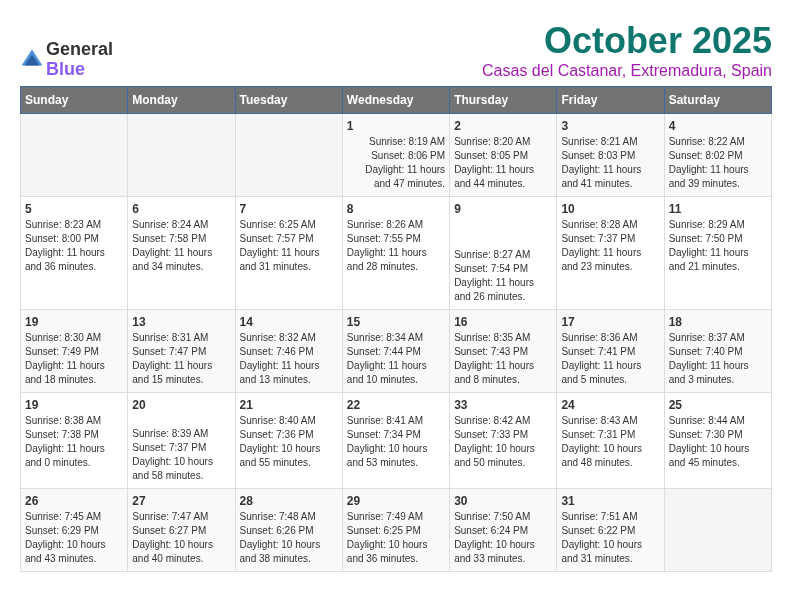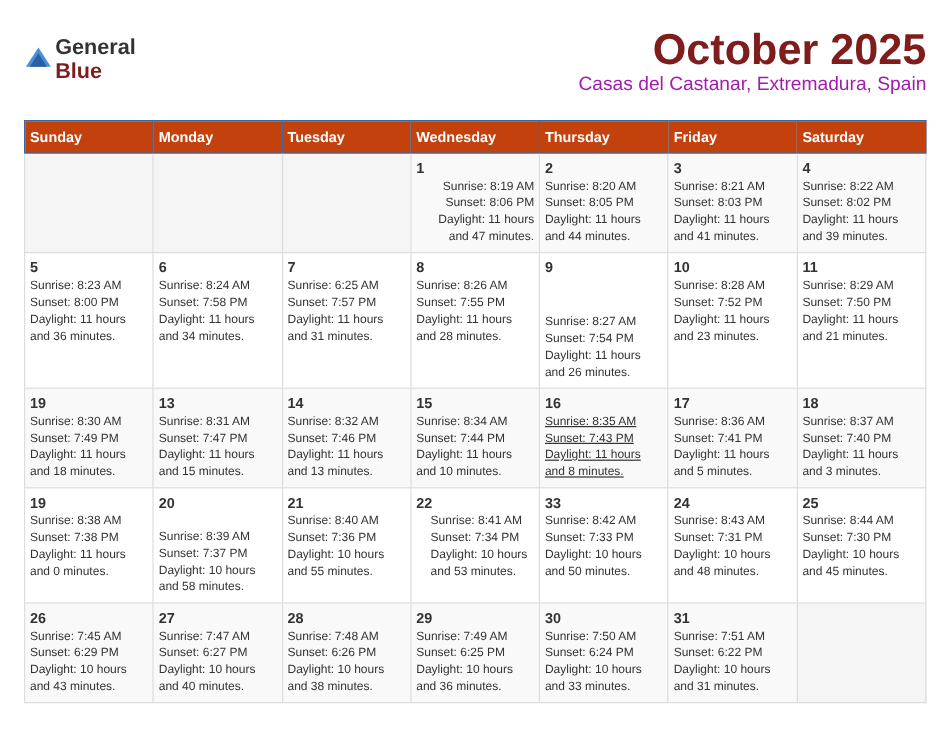--- a/index.html
+++ b/index.html
@@ -6,66 +6,66 @@
     body {
       font-family: Arial, sans-serif;
       background: #fff;
       width: 792px;
       min-height: 612px;
       padding: 20px;
     }
     .header {
       display: flex;
       justify-content: space-between;
-      align-items: center;
-      margin-bottom: 20px;
+      align-items: flex-end;
+      margin-bottom: 6px;
     }
     .logo {
       display: flex;
       align-items: center;
     }
     .logo-text {
       display: flex;
       flex-direction: column;
       line-height: 1.1;
     }
     .logo-general {
       font-size: 18px;
       font-weight: bold;
       color: #333;
     }
     .logo-blue {
       font-size: 18px;
       font-weight: bold;
-      color: #7f1d1d;
+      color: #8b5cf6;
     }
     .logo-icon {
       width: 24px;
       height: 24px;
       margin-right: 2px;
     }
     .title-section {
       text-align: right;
     }
     .month-title {
       font-size: 36px;
       font-weight: bold;
-      color: #7f1d1d;
+      color: #0f766e;
     }
     .location-title {
       font-size: 16px;
       color: #a21caf;
     }
     table {
       width: 100%;
       border-collapse: collapse;
       table-layout: fixed;
     }
     thead tr {
-      background-color: #c2410c;
+      background-color: #737373;
     }
     thead th {
       color: #fff;
       font-size: 12px;
       font-weight: bold;
       padding: 6px 4px;
       text-align: left;
       border: 1px solid #3a6aa0;
     }
     tbody tr {
@@ -187,21 +187,21 @@
         </td>
         <td>
           <span class="day-number">9</span>
           <div class="day-info" style="white-space: pre-line; margin-top: 32px;">Sunrise: 8:27 AM
 Sunset: 7:54 PM
 Daylight: 11 hours and 26 minutes.</div>
         </td>
         <td>
           <span class="day-number">10</span>
           <div class="day-info" style="white-space: pre-line;">Sunrise: 8:28 AM
-Sunset: 7:52 PM
+Sunset: 7:37 PM
 Daylight: 11 hours and 23 minutes.</div>
         </td>
         <td>
           <span class="day-number">11</span>
           <div class="day-info" style="white-space: pre-line;">Sunrise: 8:29 AM
 Sunset: 7:50 PM
 Daylight: 11 hours and 21 minutes.</div>
         </td>
       </tr>
       <tr>
@@ -224,21 +224,21 @@
 Daylight: 11 hours and 13 minutes.</div>
         </td>
         <td>
           <span class="day-number">15</span>
           <div class="day-info" style="white-space: pre-line;">Sunrise: 8:34 AM
 Sunset: 7:44 PM
 Daylight: 11 hours and 10 minutes.</div>
         </td>
         <td>
           <span class="day-number">16</span>
-          <div class="day-info" style="white-space: pre-line; text-decoration: underline;">Sunrise: 8:35 AM
+          <div class="day-info" style="white-space: pre-line;">Sunrise: 8:35 AM
 Sunset: 7:43 PM
 Daylight: 11 hours and 8 minutes.</div>
         </td>
         <td>
           <span class="day-number">17</span>
           <div class="day-info" style="white-space: pre-line;">Sunrise: 8:36 AM
 Sunset: 7:41 PM
 Daylight: 11 hours and 5 minutes.</div>
         </td>
         <td>
@@ -262,21 +262,21 @@
 Daylight: 10 hours and 58 minutes.</div>
         </td>
         <td>
           <span class="day-number">21</span>
           <div class="day-info" style="white-space: pre-line;">Sunrise: 8:40 AM
 Sunset: 7:36 PM
 Daylight: 10 hours and 55 minutes.</div>
         </td>
         <td>
           <span class="day-number">22</span>
-          <div class="day-info" style="white-space: pre-line; margin-left: 12px;">Sunrise: 8:41 AM
+          <div class="day-info" style="white-space: pre-line;">Sunrise: 8:41 AM
 Sunset: 7:34 PM
 Daylight: 10 hours and 53 minutes.</div>
         </td>
         <td>
           <span class="day-number">33</span>
           <div class="day-info" style="white-space: pre-line;">Sunrise: 8:42 AM
 Sunset: 7:33 PM
 Daylight: 10 hours and 50 minutes.</div>
         </td>
         <td>

